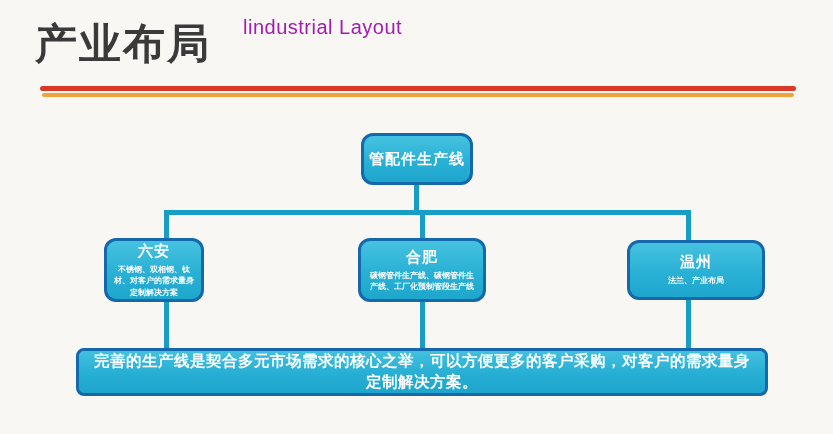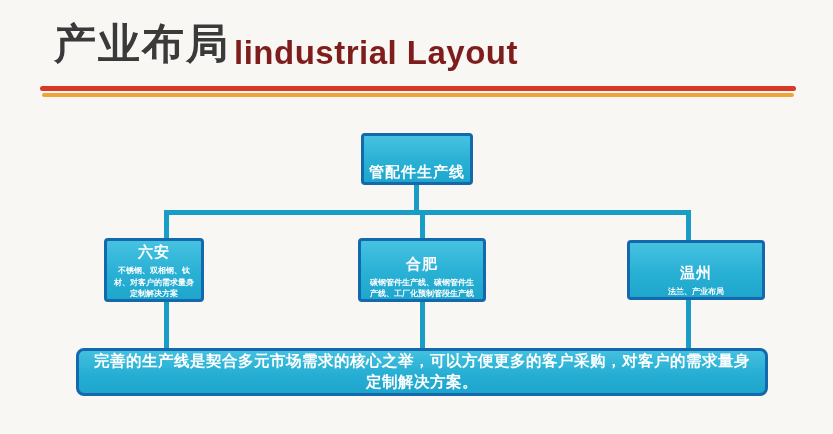--- a/index.html
+++ b/index.html
@@ -11,36 +11,36 @@
     position: relative;
     width: 833px;
     height: 434px;
     background: #f8f7f4;
     overflow: hidden;
   }
 
   
   .header {
     position: absolute;
-    left: 54px;
+    left: 35px;
     top: 16px;
     display: flex;
-    align-items: flex-end;
-    gap: 4px;
+    align-items: flex-start;
+    gap: 32px;
   }
   .title-cn {
     font-size: 42px;
     font-weight: 900;
     color: #3a3a3a;
     letter-spacing: 2px;
   }
   .title-en {
-    font-size: 33px;
-    font-weight: 700;
-    color: #7f1d1d;
+    font-size: 20px;
+    font-weight: 400;
+    color: #a21caf;
     letter-spacing: 0.5px;
   }
   .rule-red {
     position: absolute;
     left: 40px;
     top: 86px;
     width: 756px;
     height: 5px;
     background: #d83a26;
     border-radius: 3px;
@@ -53,26 +53,26 @@
     height: 4px;
     background: #efa33c;
     border-radius: 3px;
   }
 
   
   .node {
     position: absolute;
     background: linear-gradient(180deg, #46c2e0 0%, #29b0d5 55%, #1fa6cc 100%);
     border: 3px solid #1468ac;
-    border-radius: 4px;
+    border-radius: 12px;
     color: #ffffff;
     display: flex;
     flex-direction: column;
     align-items: center;
-    justify-content: flex-end;
+    justify-content: center;
     text-align: center;
     box-sizing: border-box;
   }
   .node-label {
     font-size: 15px;
     font-weight: 700;
     letter-spacing: 1px;
   }
   .node-desc {
     font-size: 8px;

